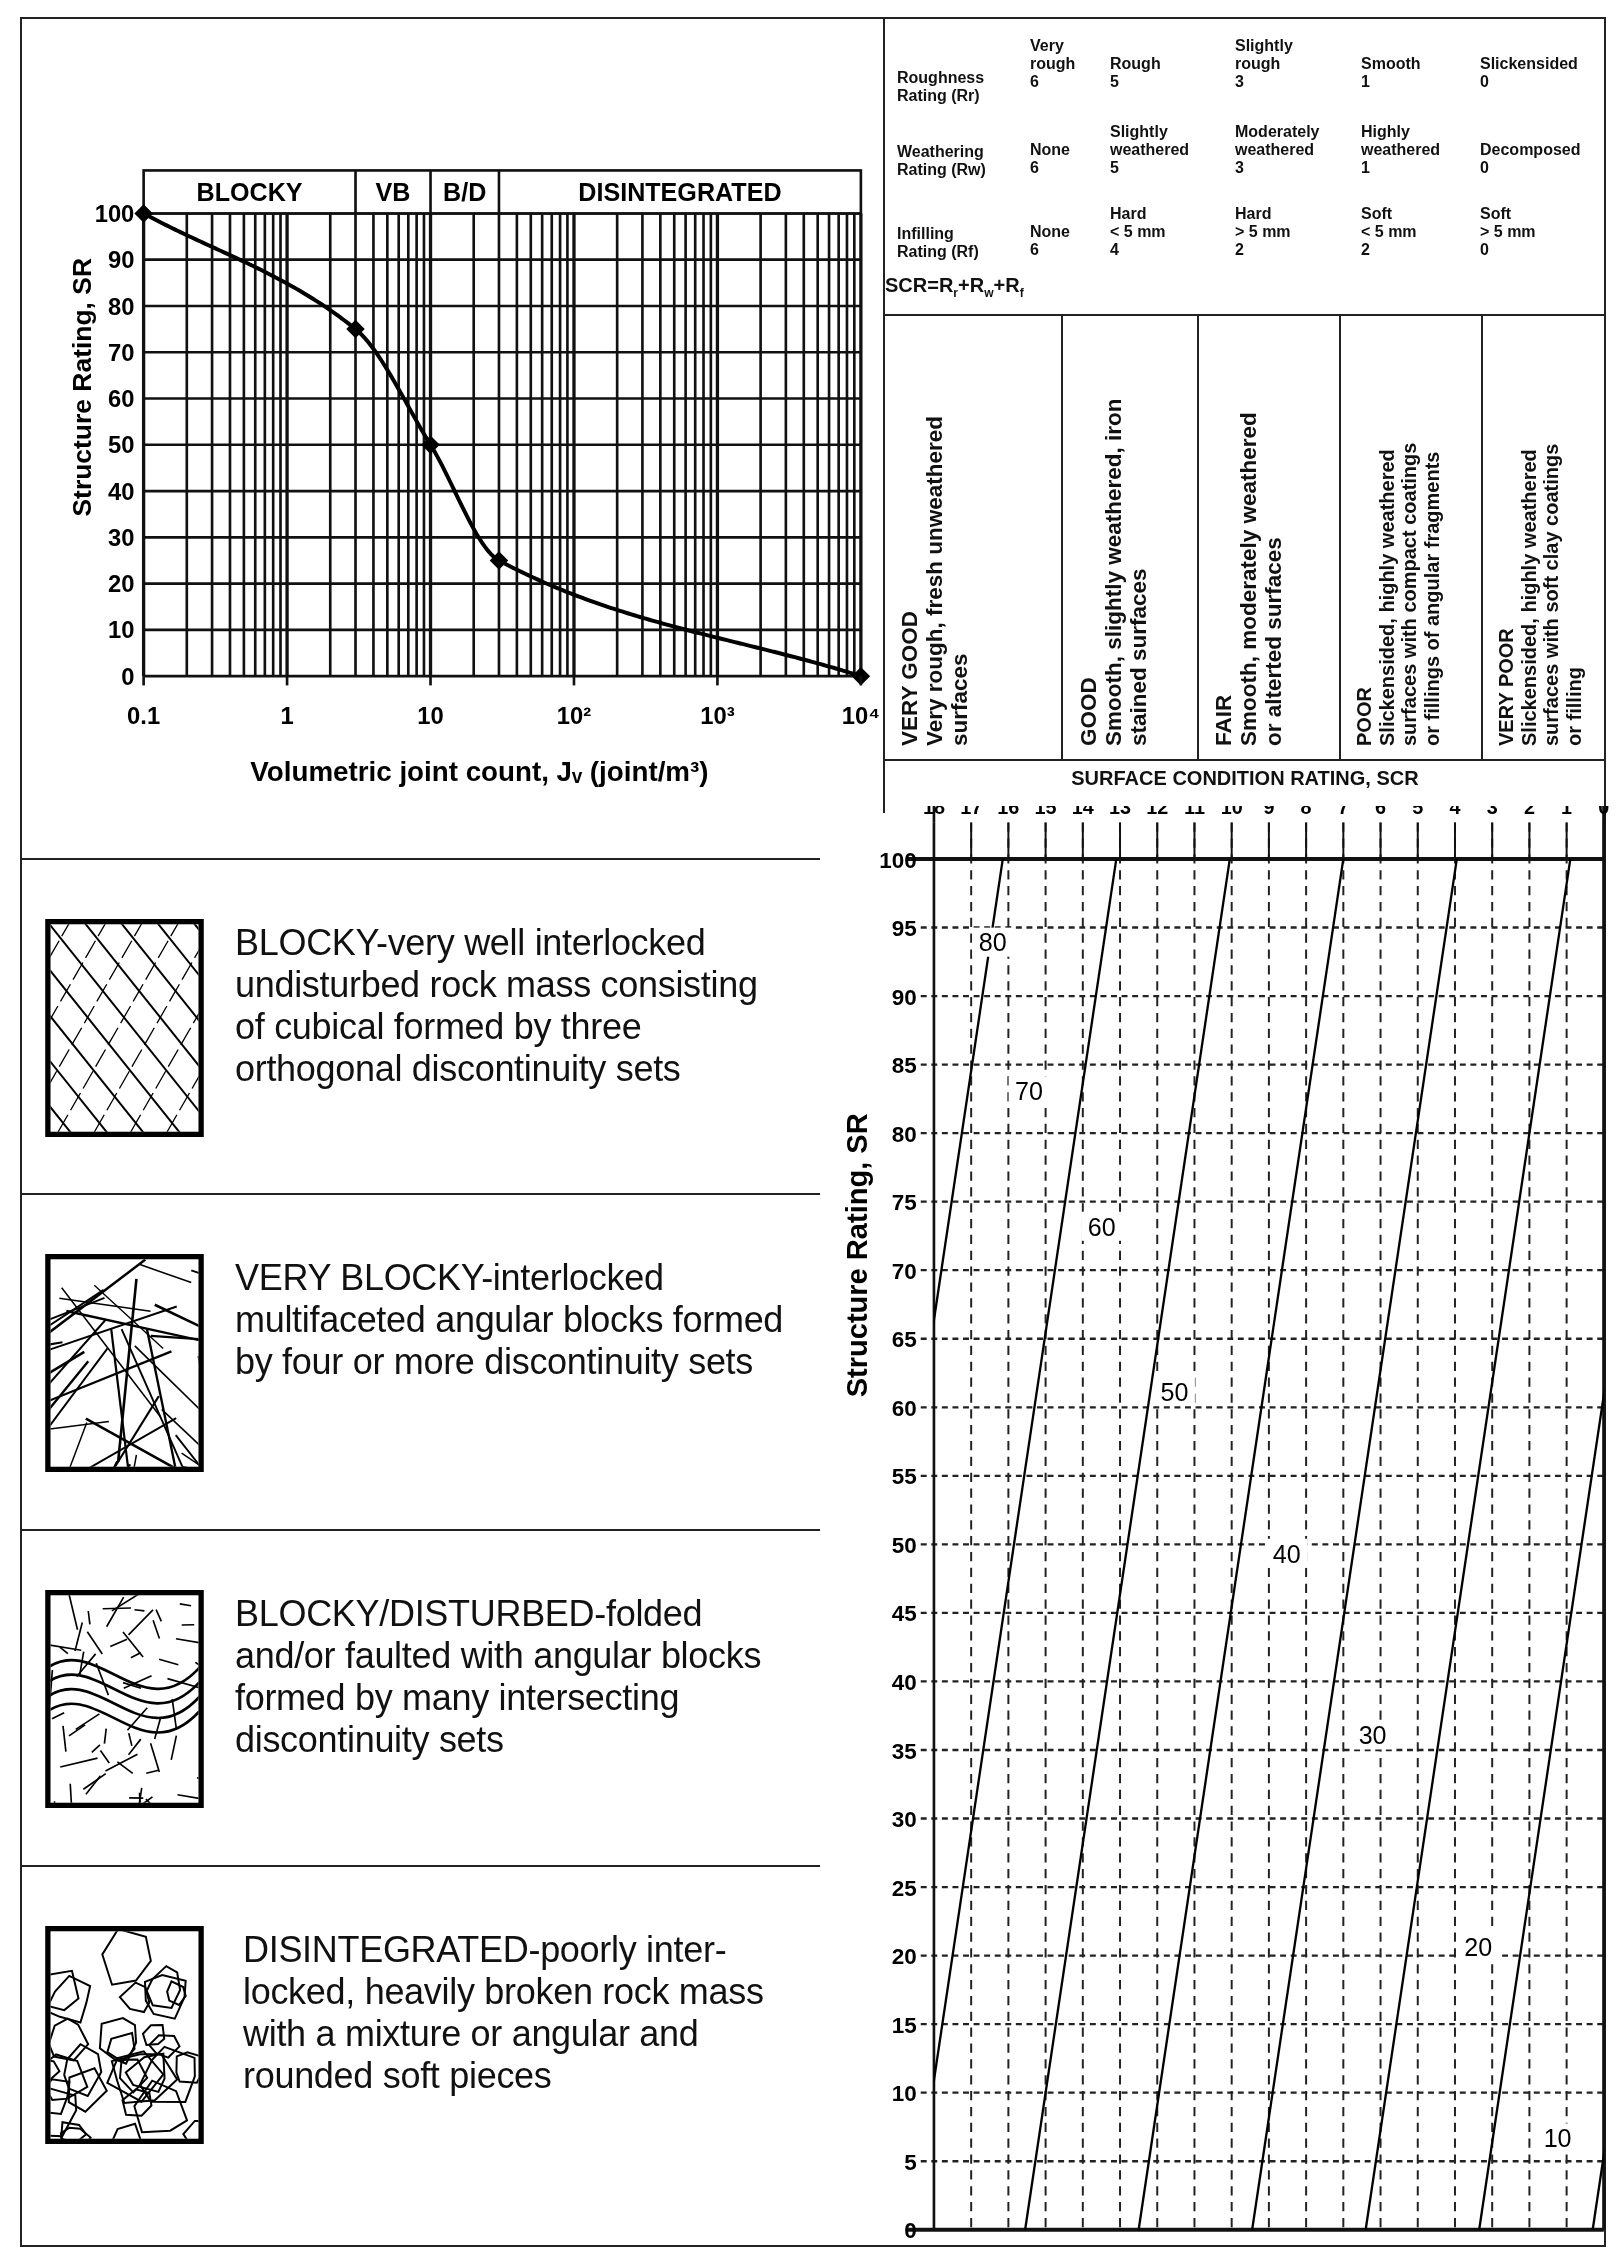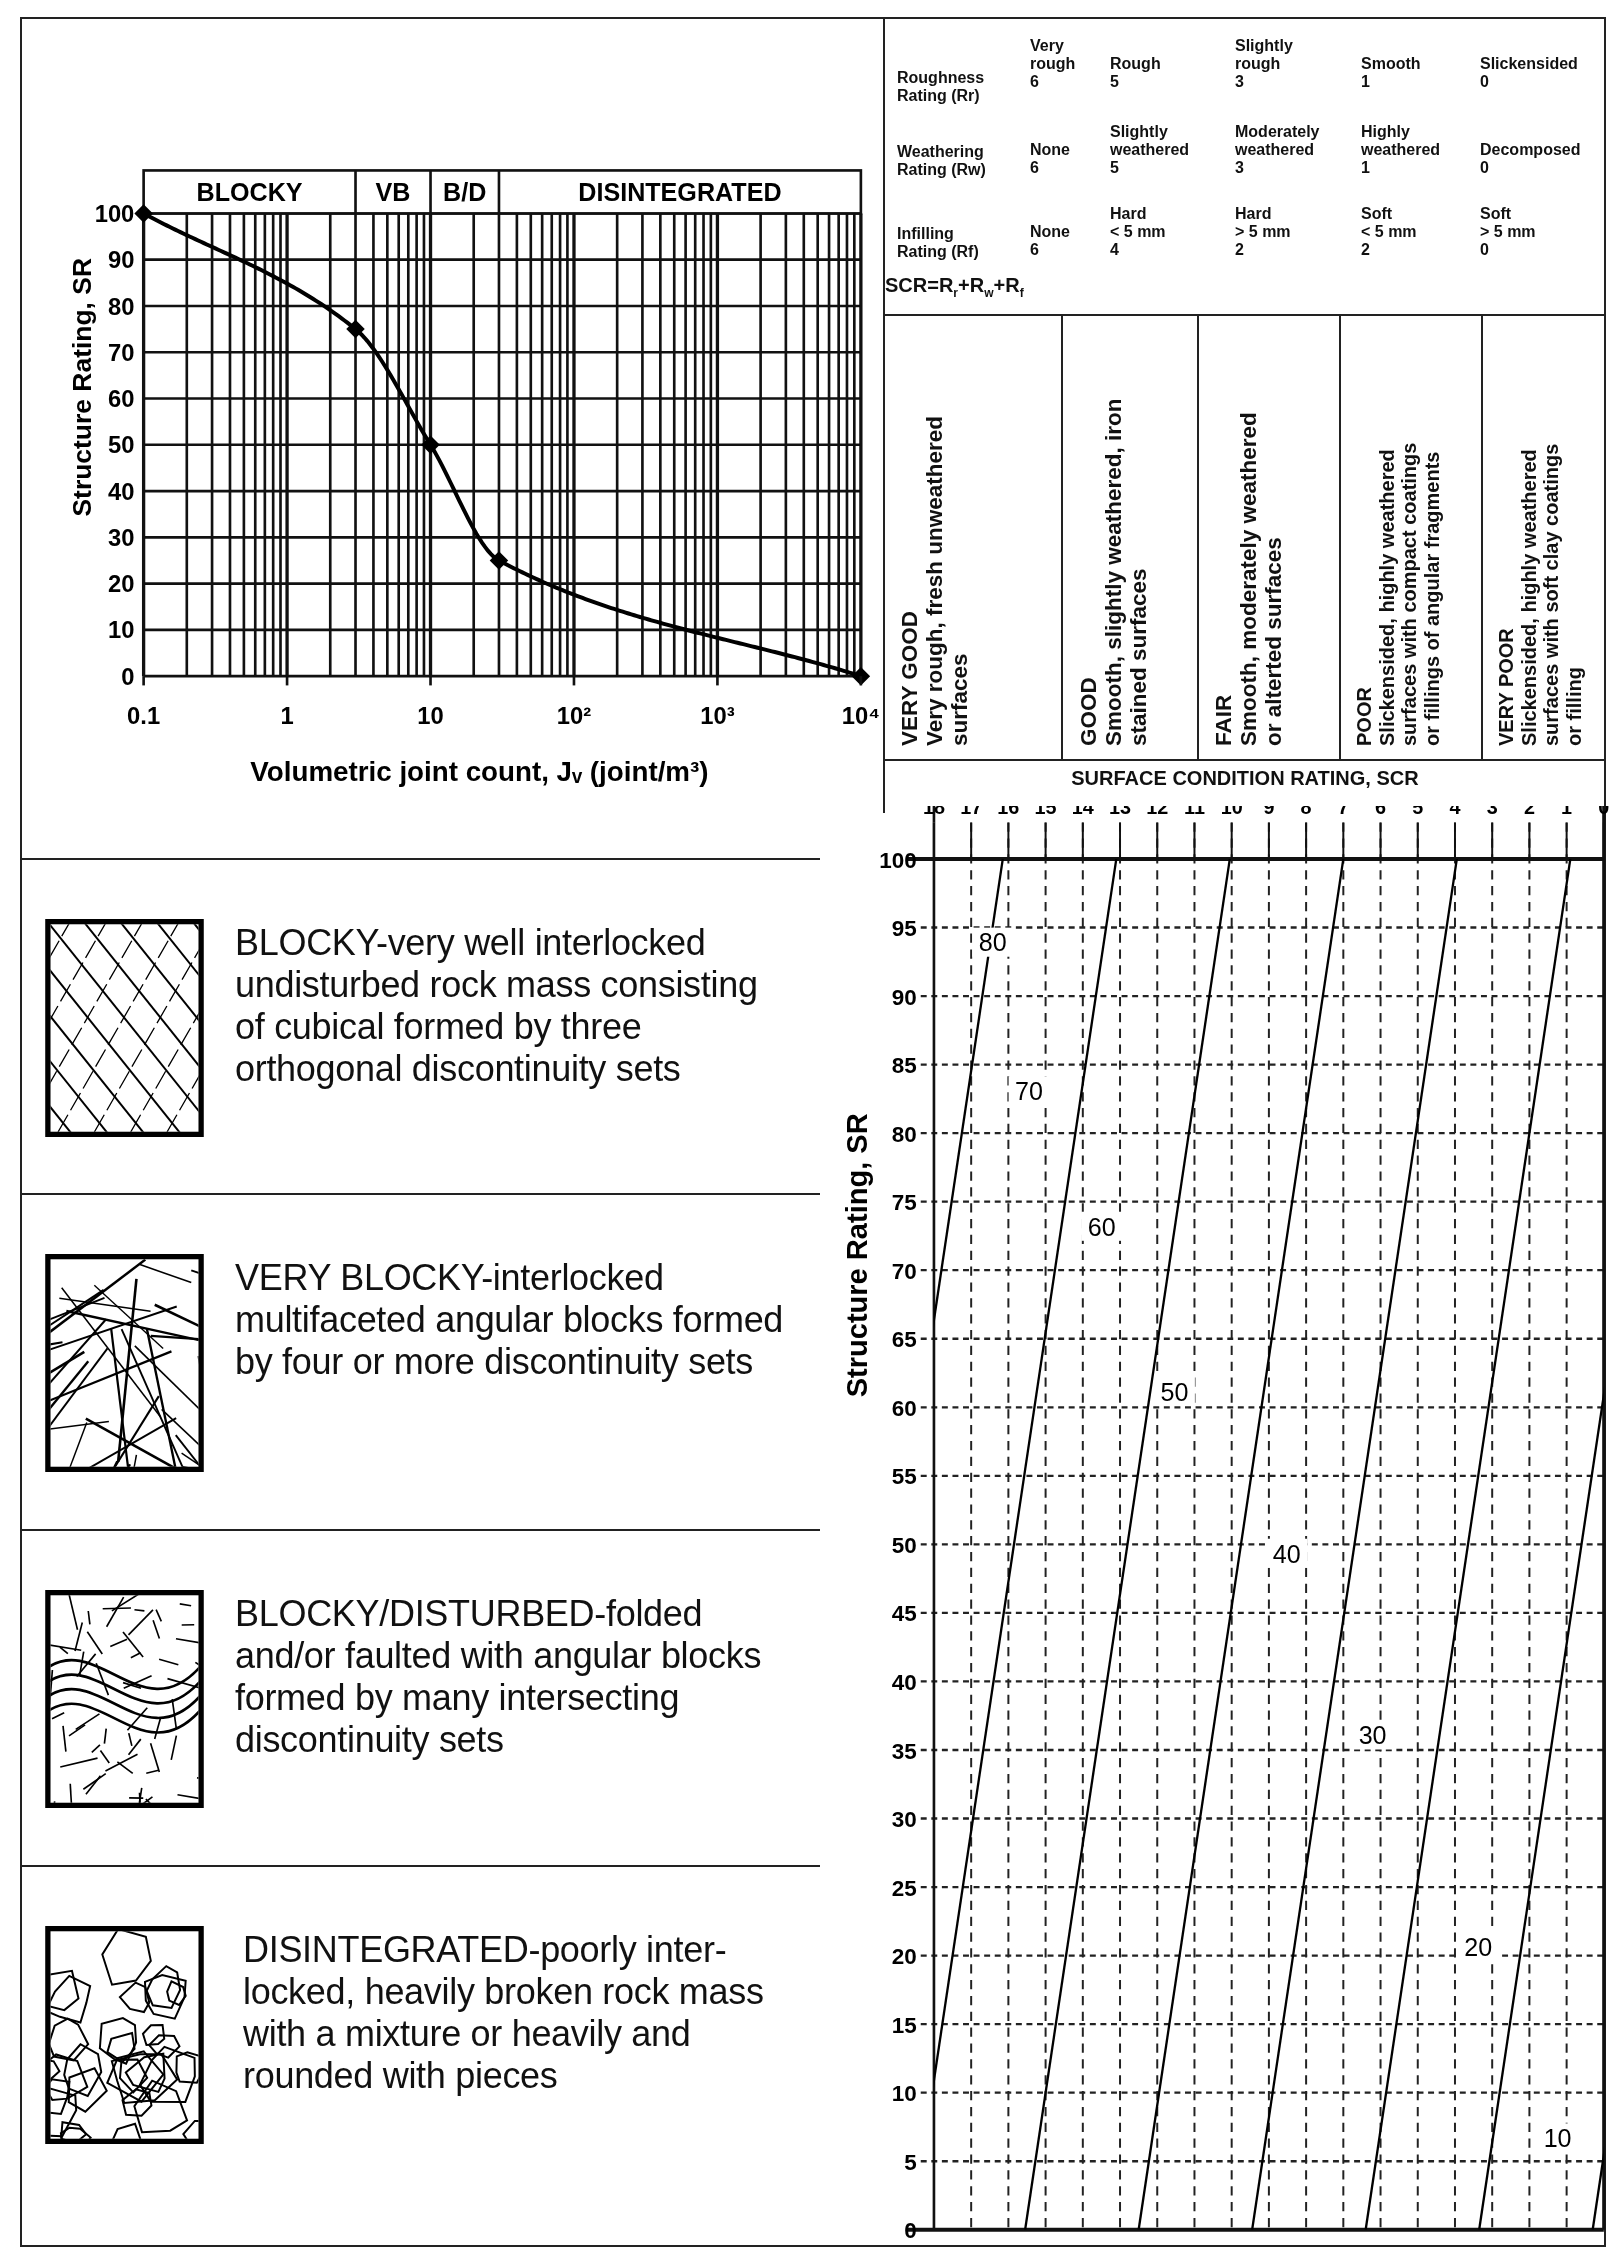--- a/index.html
+++ b/index.html
@@ -567,17 +567,17 @@
           <path d="M61.96652774304726,315.22614664174677L45.338912457849155,328.9400070061673L24.103876520136954,321.5940091462103L26.06906175737548,296.96715179248054L51.25023240190959,301.15047649802534Z" stroke-width="3"></path>
           <path d="M159.87663506011677,52.85316152019456L137.35485027410087,82.58527610555035L101.11197839625027,88.90206437524193L86.41412231877695,43.11097264347171L110.45730216939836,4.621272073330303L152.32878310899713,16.265389148167927Z" stroke-width="3"></path>
         </g>
         <clipPath id="cp-disintegrated">
           <rect x="8" y="8" width="224" height="314"></rect>
         </clipPath>
       </svg></div>
     <div class="desc" style="left: 235px; top: 1929px; margin-left: 8px;">
       <div>DISINTEGRATED-poorly inter-</div>
       <div>locked, heavily broken rock mass</div>
-      <div>with a mixture or heavily and</div>
-      <div>rounded with pieces</div>
+      <div>with a mixture or angular and</div>
+      <div>rounded soft pieces</div>
     </div>
   </div>
 
 
 </body></html>

